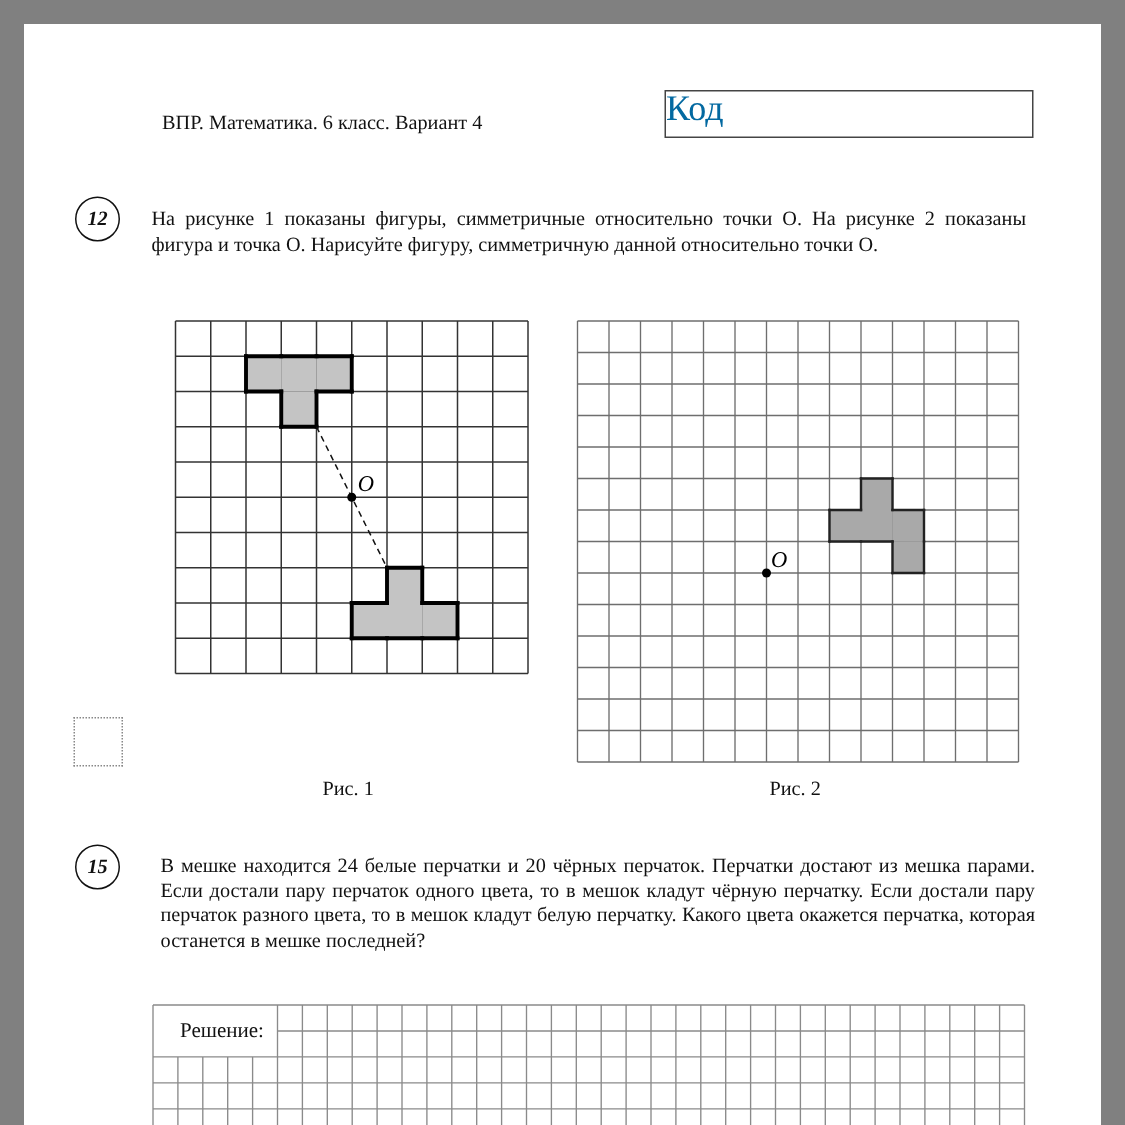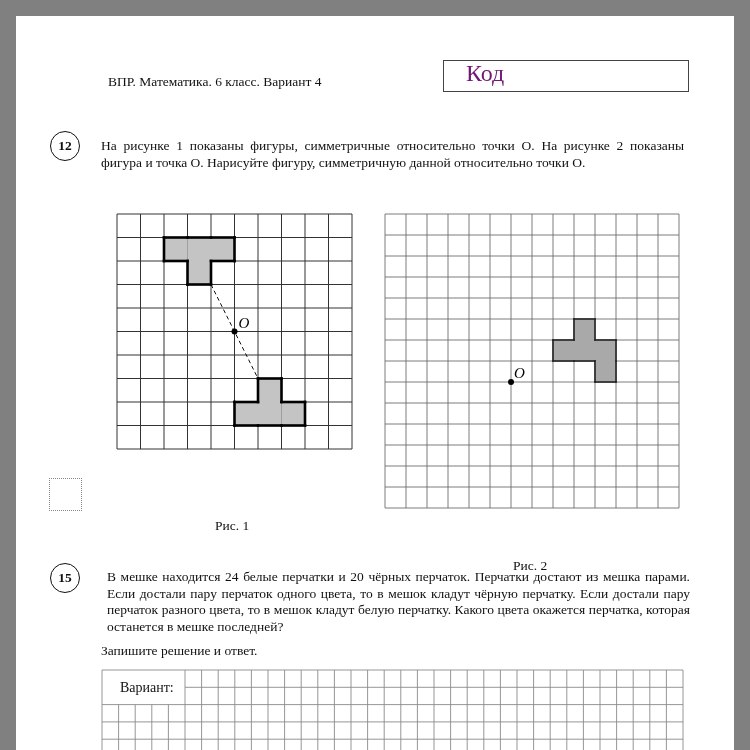--- a/index.html
+++ b/index.html
@@ -1,22 +1,22 @@
 <!DOCTYPE html>
 <html><head>
 <meta charset="utf-8">
 <style>
   html, body { margin:0; padding:0; }
   body { width:750px; height:750px; background:#808080; position:relative; overflow:hidden; font-family:"Liberation Serif", serif; color:#111; }
   .page { position:absolute; left:16px; top:16px; width:718px; height:736px; background:#fff; }
   .abs { position:absolute; }
   .header-title { left:92px; top:58px; font-size:13.5px; white-space:nowrap; }
   .code-box { left:427px; top:44px; width:244px; height:30px; border:1.5px solid #444; }
-  .code-label { position:absolute; left:22px; top:-1px; font-size:24px; color:#701a75; }
-  .num-circle { width:30px; height:30px; border:1.3px solid #111; border-radius:50%; display:flex; align-items:center; justify-content:center; font-weight:bold; font-size:13.5px; box-sizing:border-box; }
+  .code-label { position:absolute; left:0; top:-1px; font-size:24px; color:#0369a1; }
+  .num-circle { width:30px; height:30px; border:1.3px solid #111; border-radius:50%; display:flex; align-items:center; justify-content:center; font-weight:bold; font-size:13.5px; box-sizing:border-box;font-style:italic; }
   .task-text { font-size:13.5px; line-height:16.5px; text-align:justify; text-align-last:left; }
   .task12-text { left:85px; top:122px; width:583px; }
   .task13-text { left:91px; top:553px; width:583px; }
   .answer-note { left:85px; top:627px; font-size:13.5px; }
   .fig-caption { font-size:13.5px;font-family:Liberation Serif, serif; }
   .dotted-box { left:33px; top:462px; width:31px; height:31px; border:1px dotted #888; }
   svg { position:absolute; overflow:visible; }
   .solution-label { left:104px; top:664px; font-size:14px; }
 </style>
 </head>
@@ -141,29 +141,28 @@
         <line x1="189" y1="147" x2="210" y2="147" stroke="#222" stroke-width="1.6" stroke-linecap="square"></line>
         <line x1="210" y1="126" x2="231" y2="126" stroke="#222" stroke-width="1.6" stroke-linecap="square"></line>
         <line x1="231" y1="126" x2="231" y2="147" stroke="#222" stroke-width="1.6" stroke-linecap="square"></line>
         <line x1="210" y1="168" x2="231" y2="168" stroke="#222" stroke-width="1.6" stroke-linecap="square"></line>
         <line x1="210" y1="147" x2="210" y2="168" stroke="#222" stroke-width="1.6" stroke-linecap="square"></line>
         <line x1="231" y1="147" x2="231" y2="168" stroke="#222" stroke-width="1.6" stroke-linecap="square"></line>
       </g>
       <circle cx="126" cy="168" r="3" fill="#000"></circle>
       <text x="129" y="164" font-size="15" font-style="italic" font-family="Liberation Serif, serif">O</text>
     </svg>
-  <div class="abs fig-caption" style="left:497px; top:502px;margin-top:40px;">Рис. 2</div>
+  <div class="abs fig-caption" style="left:497px; top:502px;">Рис. 2</div>
 
   <div class="abs dotted-box"></div>
 
   <div class="abs num-circle" style="left:34px; top:547px;">15</div>
   <div class="abs task-text task13-text">
     <span>В мешке находится 24 белые перчатки и 20 чёрных перчаток. Перчатки достают из мешка парами. Если достали пару перчаток одного цвета, то в мешок кладут чёрную перчатку. Если достали пару перчаток разного цвета, то в мешок кладут белую перчатку. Какого цвета окажется перчатка, которая останется в мешке последней?</span>
   </div>
-  <div class="abs answer-note">Запишите решение и ответ.</div>
 
   <svg id="solgrid" style="left:86px; top:654px;" width="582" height="80">
       <line x1="0" y1="0" x2="0" y2="86.5" stroke="#8a8a8a" stroke-width="0.9"></line>
       <line x1="16.6" y1="34.6" x2="16.6" y2="86.5" stroke="#8a8a8a" stroke-width="0.9"></line>
       <line x1="33.2" y1="34.6" x2="33.2" y2="86.5" stroke="#8a8a8a" stroke-width="0.9"></line>
       <line x1="49.800000000000004" y1="34.6" x2="49.800000000000004" y2="86.5" stroke="#8a8a8a" stroke-width="0.9"></line>
       <line x1="66.4" y1="34.6" x2="66.4" y2="86.5" stroke="#8a8a8a" stroke-width="0.9"></line>
       <line x1="83" y1="0" x2="83" y2="86.5" stroke="#8a8a8a" stroke-width="0.9"></line>
       <line x1="99.60000000000001" y1="0" x2="99.60000000000001" y2="86.5" stroke="#8a8a8a" stroke-width="0.9"></line>
       <line x1="116.20000000000002" y1="0" x2="116.20000000000002" y2="86.5" stroke="#8a8a8a" stroke-width="0.9"></line>
@@ -195,15 +194,15 @@
       <line x1="547.8000000000001" y1="0" x2="547.8000000000001" y2="86.5" stroke="#8a8a8a" stroke-width="0.9"></line>
       <line x1="564.4000000000001" y1="0" x2="564.4000000000001" y2="86.5" stroke="#8a8a8a" stroke-width="0.9"></line>
       <line x1="581" y1="0" x2="581" y2="86.5" stroke="#8a8a8a" stroke-width="0.9"></line>
       <line x1="0" y1="0" x2="581" y2="0" stroke="#8a8a8a" stroke-width="0.9"></line>
       <line x1="83" y1="17.3" x2="581" y2="17.3" stroke="#8a8a8a" stroke-width="0.9"></line>
       <line x1="0" y1="34.6" x2="581" y2="34.6" stroke="#8a8a8a" stroke-width="0.9"></line>
       <line x1="0" y1="51.900000000000006" x2="581" y2="51.900000000000006" stroke="#8a8a8a" stroke-width="0.9"></line>
       <line x1="0" y1="69.2" x2="581" y2="69.2" stroke="#8a8a8a" stroke-width="0.9"></line>
       <line x1="0" y1="86.5" x2="581" y2="86.5" stroke="#8a8a8a" stroke-width="0.9"></line>
     </svg>
-  <div class="abs solution-label">Вариант:</div>
+  <div class="abs solution-label">Решение:</div>
 
 </div>
 
 </body></html>

